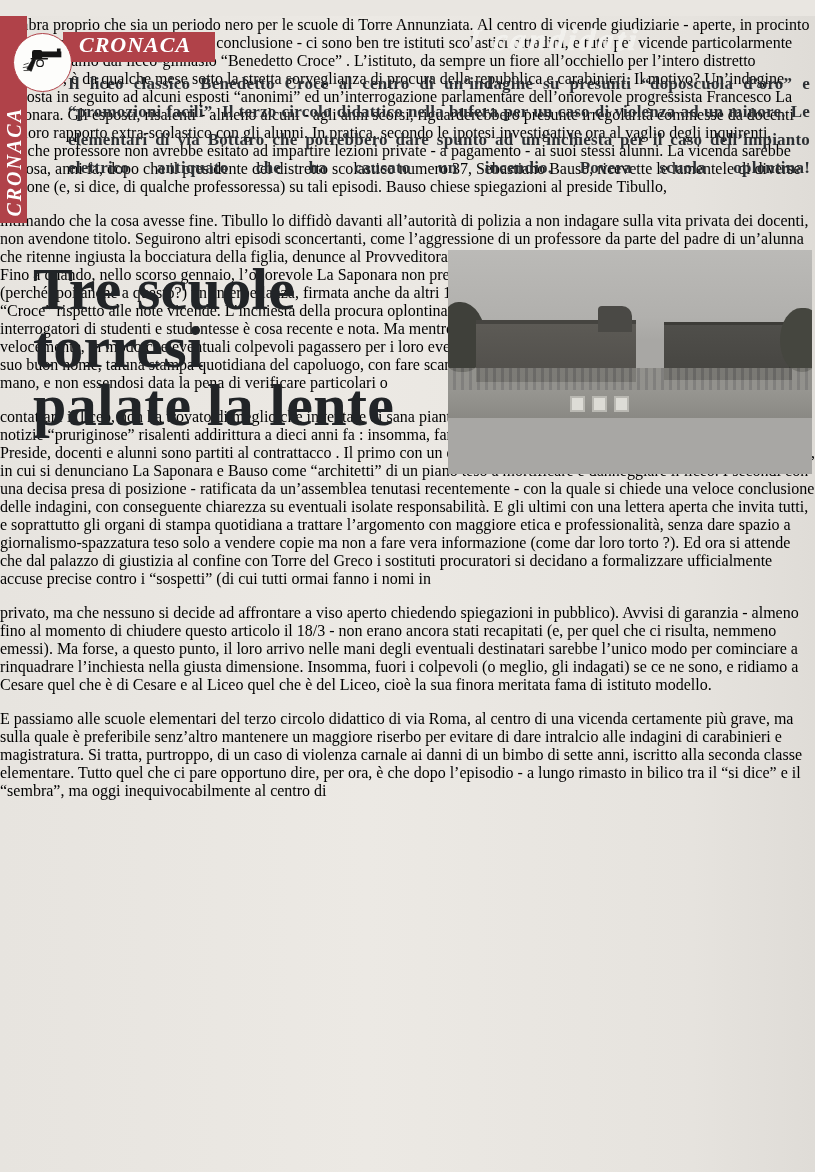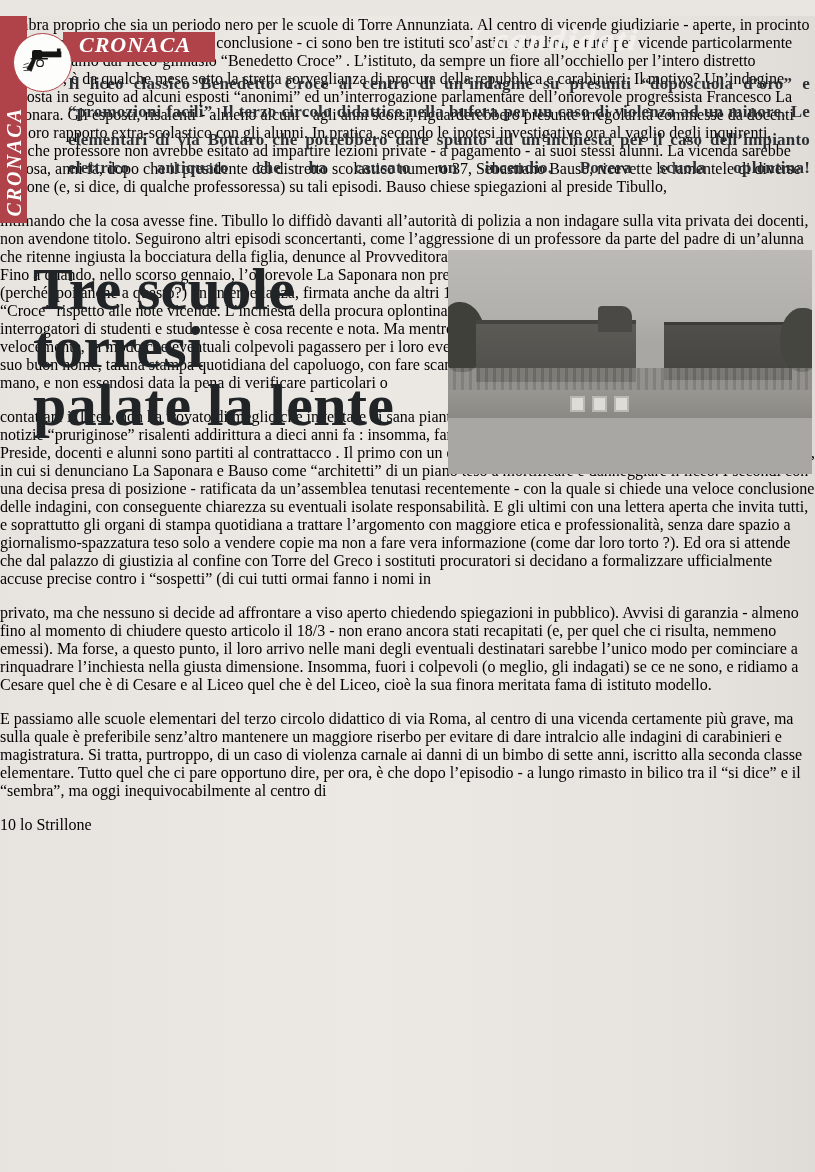--- a/index.html
+++ b/index.html
@@ -148,18 +148,14 @@
     </div>
     <div class="col">
       <p>contattare il liceo, non ha trovato di meglio che inventare di sana pianta notizie romanzate e a “luci rosse”, oppure rivangare notizie “pruriginose” risalenti addirittura a dieci anni fa : insomma, fango a palate pur di vendere qualche giornale in più. Preside, docenti e alunni sono partiti al contrattacco . Il primo con un documento inviato al Ministero della Pubblica Istruzione, in cui si denunciano La Saponara e Bauso come “architetti” di un piano teso a mortificare e danneggiare il liceo. I secondi con una decisa presa di posizione - ratificata da un’assemblea tenutasi recentemente - con la quale si chiede una veloce conclusione delle indagini, con conseguente chiarezza su eventuali isolate responsabilità. E gli ultimi con una lettera aperta che invita tutti, e soprattutto gli organi di stampa quotidiana a trattare l’argomento con maggiore etica e professionalità, senza dare spazio a giornalismo-spazzatura teso solo a vendere copie ma non a fare vera informazione (come dar loro torto ?). Ed ora si attende che dal palazzo di giustizia al confine con Torre del Greco i sostituti procuratori si decidano a formalizzare ufficialmente accuse precise contro i “sospetti” (di cui tutti ormai fanno i nomi in</p>
     </div>
     <div class="col">
       <p>privato, ma che nessuno si decide ad affrontare a viso aperto chiedendo spiegazioni in pubblico). Avvisi di garanzia - almeno fino al momento di chiudere questo articolo il 18/3 - non erano ancora stati recapitati (e, per quel che ci risulta, nemmeno emessi). Ma forse, a questo punto, il loro arrivo nelle mani degli eventuali destinatari sarebbe l’unico modo per cominciare a rinquadrare l’inchiesta nella giusta dimensione. Insomma, fuori i colpevoli (o meglio, gli indagati) se ce ne sono, e ridiamo a Cesare quel che è di Cesare e al Liceo quel che è del Liceo, cioè la sua finora meritata fama di istituto modello.</p>
       <p class="indent">E passiamo alle scuole elementari del terzo circolo didattico di via Roma, al centro di una vicenda certamente più grave, ma sulla quale è preferibile senz’altro mantenere un maggiore riserbo per evitare di dare intralcio alle indagini di carabinieri e magistratura. Si tratta, purtroppo, di un caso di violenza carnale ai danni di un bimbo di sette anni, iscritto alla seconda classe elementare. Tutto quel che ci pare opportuno dire, per ora, è che dopo l’episodio - a lungo rimasto in bilico tra il “si dice” e il “sembra”, ma oggi inequivocabilmente al centro di</p>
     </div>
   </div>
 
-  <div class="footer">
-    <span class="pagenum">10</span>
-    <span class="pub">lo Strillone</span>
-  </div>
 
 </div>
 
 </body></html>

